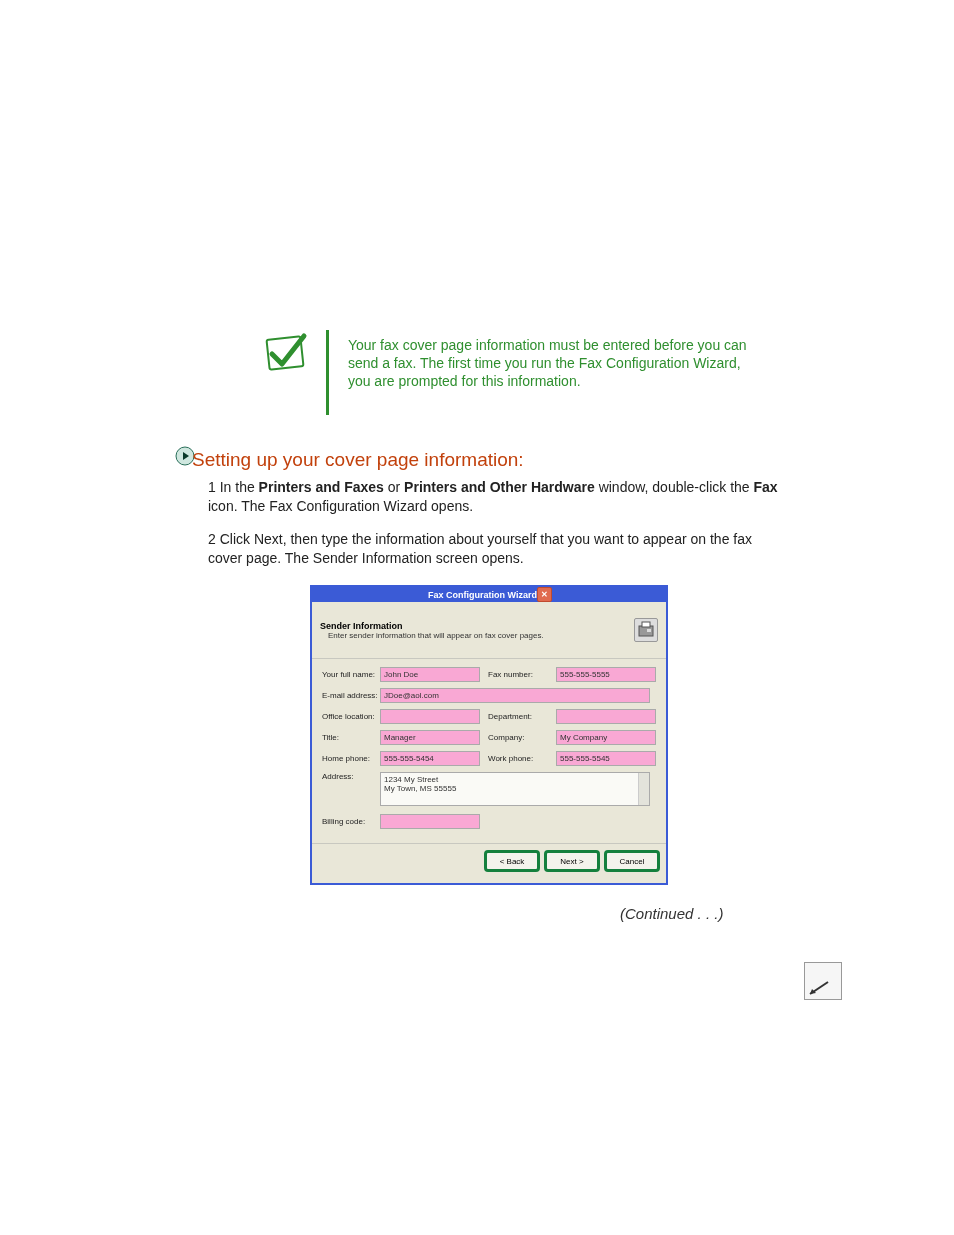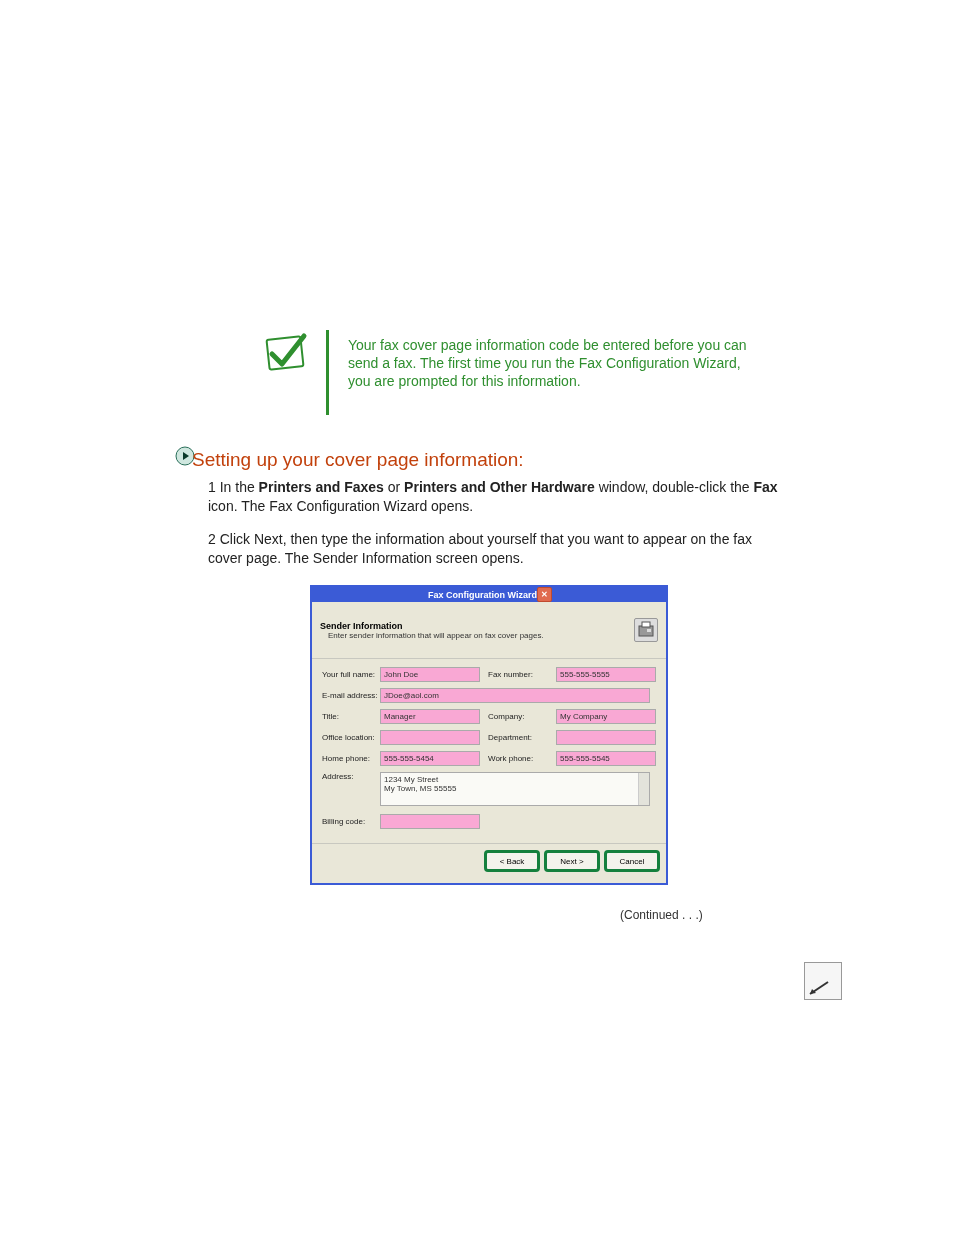--- a/index.html
+++ b/index.html
@@ -24,37 +24,37 @@
 .lab2{width:68px;font-size:8px;color:#222;margin-left:8px}
 .field{height:13px;border:1px solid #aaa;background:#f9a8d4;padding:0 3px;font-size:8px;color:#333;display:flex;align-items:center}
 .f1{width:92px}
 .fwide{width:262px}
 .f2{width:92px}
 .area{width:262px;height:28px;border:1px solid #aaa;background:#fafaf6;padding:2px 3px;font-size:8px;color:#333;position:relative}
 .scroll{position:absolute;right:0;top:0;width:10px;height:100%;background:#e3e3db;border-left:1px solid #ccc}
 .btnbar{border-top:1px solid #c8c8c0;padding:6px;display:flex;justify-content:flex-end;gap:4px}
 .btn{width:50px;height:16px;border:3px solid #15803d;background:#f4f3ec;font-size:8px;display:flex;align-items:center;justify-content:center;border-radius:4px}
 .underlined{}
-.cont{font-size:12px;color:#333}
+.cont{font-style:italic;font-size:15px;color:#333}
 .arrowbox{position:absolute;left:804px;top:962px;width:30px;height:30px;border:1px solid #999;background:#f6f6f6;display:flex;align-items:flex-end;justify-content:flex-start;padding:3px}
 </style>
 </head>
 <body>
 
 <div class="page">
 
   <div class="callout">
     <span class="callout-icon">
       <svg width="48" height="48" viewBox="0 0 48 48">
         <rect x="8" y="8" width="34" height="30" rx="2" fill="#fff" stroke="#2f8f2f" stroke-width="2" transform="rotate(-6 25 23)"></rect>
         <path d="M12 24 L22 34 L44 6" fill="none" stroke="#2f8f2f" stroke-width="5" stroke-linecap="round" stroke-linejoin="round"></path>
       </svg>
     </span>
     <span class="callout-bar"></span>
-    <span class="callout-text">Your fax cover page information code be entered before you can send a fax. The first time you run the Fax Configuration Wizard, you are prompted for this information.</span>
+    <span class="callout-text">Your fax cover page information must be entered before you can send a fax. The first time you run the Fax Configuration Wizard, you are prompted for this information.</span>
   </div>
 
   <span class="bullet">
     <svg width="20" height="20" viewBox="0 0 20 20">
       <circle cx="10" cy="10" r="9" fill="#cfe7df" stroke="#2a6f5a" stroke-width="1"></circle>
       <polygon points="8,6 14,10 8,14" fill="#0a3a2a"></polygon>
     </svg>
   </span>
   <div class="lead">Setting up your cover page information:</div>
 
@@ -93,30 +93,30 @@
         <span class="lab">Your full name:</span>
         <span class="field f1">John Doe</span>
         <span class="lab2">Fax number:</span>
         <span class="field f2">555-555-5555</span>
       </div>
       <div class="row">
         <span class="lab">E-mail address:</span>
         <span class="field fwide">JDoe@aol.com</span>
       </div>
       <div class="row">
+        <span class="lab">Office location:</span>
+        <span class="field f1"></span>
+        <span class="lab2">Department:</span>
+        <span class="field f2"></span>
+      </div>
+      <div class="row">
         <span class="lab">Title:</span>
         <span class="field f1">Manager</span>
         <span class="lab2">Company:</span>
         <span class="field f2">My Company</span>
-      </div>
-      <div class="row">
-        <span class="lab">Office location:</span>
-        <span class="field f1"></span>
-        <span class="lab2">Department:</span>
-        <span class="field f2"></span>
       </div>
       <div class="row">
         <span class="lab">Home phone:</span>
         <span class="field f1">555-555-5454</span>
         <span class="lab2">Work phone:</span>
         <span class="field f2">555-555-5545</span>
       </div>
       <div class="row" style="align-items:flex-start">
         <span class="lab">Address:</span>
         <span class="area">

